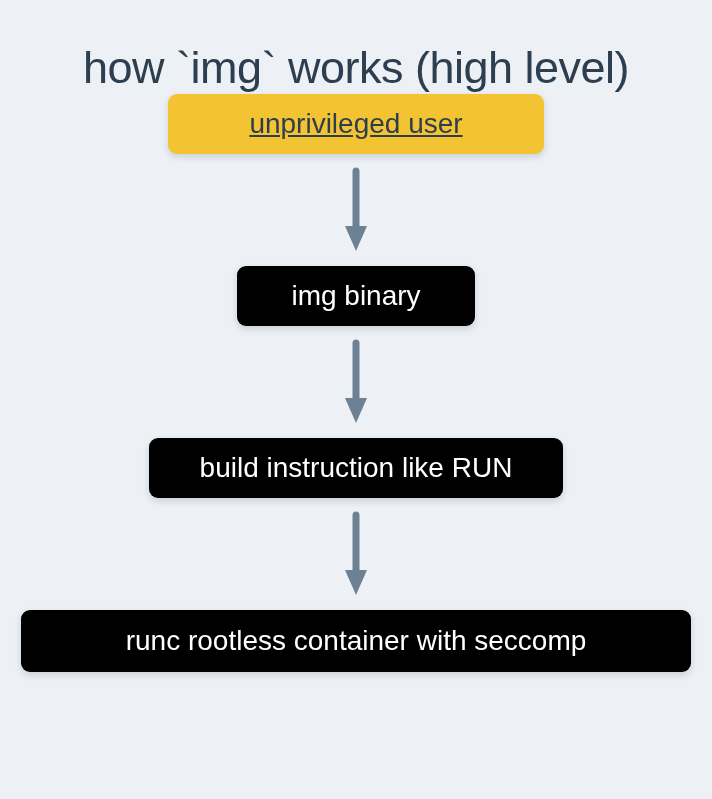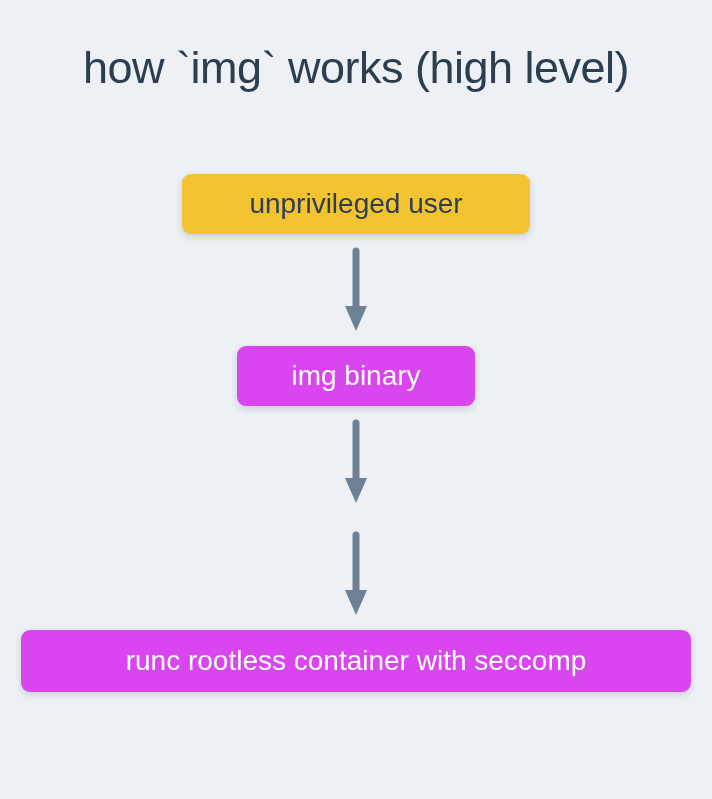--- a/index.html
+++ b/index.html
@@ -35,27 +35,27 @@
     display: flex;
     align-items: center;
     justify-content: center;
     border-radius: 9px;
     font-size: 28px;
     font-weight: 500;
     white-space: nowrap;
     box-shadow: 0 3px 7px rgba(44, 62, 80, 0.18);
   }
   .node-start {
-    margin-top: 80px;
-    width: 348px;
+    width: 376px;
     background: #f3c331;
     color: #2c3e50;
+    text-decoration: underline;
   }
   .node-process {
-    background: #d946ef;
+    background: #000000;
     color: #ffffff;
   }
   .node-img-binary   { width: 238px; }
   .node-build        { width: 414px; }
   .node-runc         { width: 670px; height: 62px; }
   .arrow {
     margin: 13px 0;
     display: block;
   }
 </style>
@@ -73,20 +73,21 @@
     <path d="M2 59 L24 59 L13 84 Z" fill="#6c8193"></path>
   </svg>
 
   <div class="node node-process node-img-binary">img binary</div>
 
   <svg class="arrow" width="26" height="86" viewBox="0 0 26 86">
     <line x1="13" y1="4" x2="13" y2="60" stroke="#6c8193" stroke-width="7" stroke-linecap="round"></line>
     <path d="M2 59 L24 59 L13 84 Z" fill="#6c8193"></path>
   </svg>
 
+  <div class="node node-process node-build">build instruction like RUN</div>
 
   <svg class="arrow" width="26" height="86" viewBox="0 0 26 86">
     <line x1="13" y1="4" x2="13" y2="60" stroke="#6c8193" stroke-width="7" stroke-linecap="round"></line>
     <path d="M2 59 L24 59 L13 84 Z" fill="#6c8193"></path>
   </svg>
 
   <div class="node node-process node-runc">runc rootless container with seccomp</div>
 
 </div>
 

